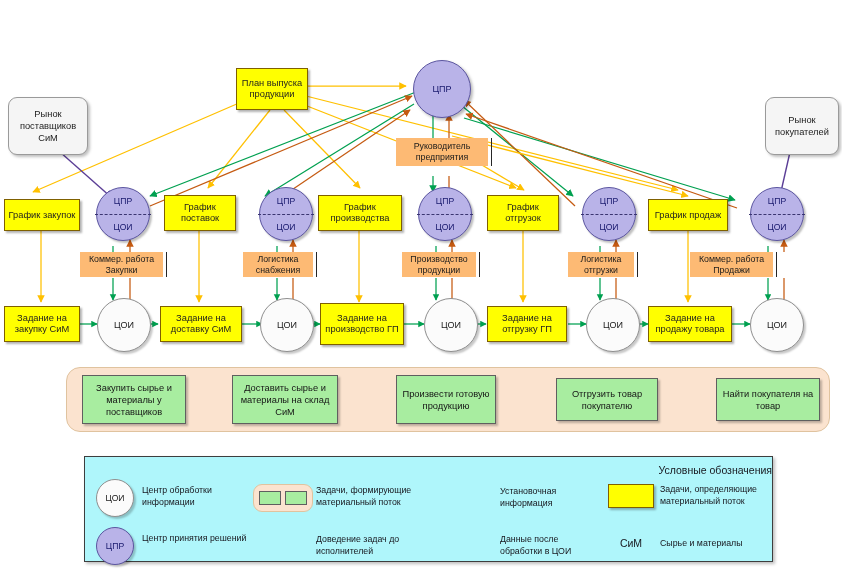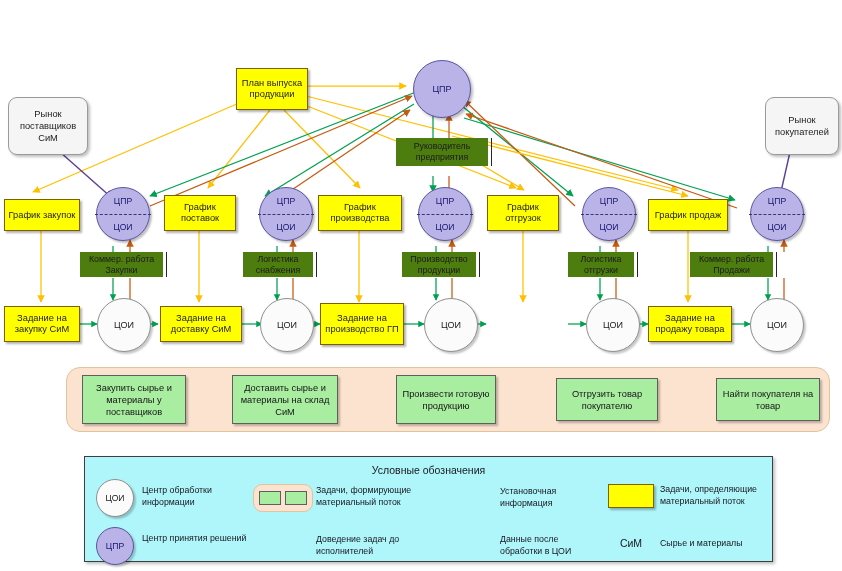--- a/index.html
+++ b/index.html
@@ -111,21 +111,21 @@
     border-radius: 9px;
     box-shadow: 2px 2px 3px rgba(0,0,0,0.25);
     display: flex; align-items: center; justify-content: center;
     text-align: center;
     font-size: 9.3px; color: #1b1b1b; line-height: 12px;
   }
 
   
   .cyanlbl {
     position: absolute;
-    background: #4d7c0f;
+    background: #fdba74;
     border: none;
     display: flex; align-items: center; justify-content: center;
     text-align: center;
     font-size: 8.8px; color: #1b1b1b; line-height: 11px;
   }
   .cyanlbl.bar::after {
     content: "";
     position: absolute;
     right: -4px; top: 0; bottom: 0;
     border-right: 1.4px solid #262626;
@@ -151,21 +151,21 @@
   
   #legend {
     position: absolute;
     background: #aff6fb;
     border: 1.2px solid #3e3e3e;
     box-shadow: 2px 2px 3px rgba(0,0,0,0.25);
   }
   #legend-title {
     position: absolute;
     left: 0; right: 0; top: 7px;
-    text-align: center;
+    text-align: right;
     font-size: 10.5px;
     color: #17171e;
   }
   .lg-text {
     position: absolute;
     text-align: left;
     font-size: 8.8px;
     color: #17171e;
     line-height: 11.5px;
   }
@@ -361,20 +361,21 @@
 
   <div class="cyanlbl bar" style="left:80px; top:252px; width:83px; height:25px;">Коммер. работа Закупки</div>
   <div class="cyanlbl bar" style="left:243px; top:252px; width:70px; height:25px;">Логистика снабжения</div>
   <div class="cyanlbl bar" style="left:402px; top:252px; width:74px; height:25px;">Производство продукции</div>
   <div class="cyanlbl bar" style="left:568px; top:252px; width:66px; height:25px;">Логистика отгрузки</div>
   <div class="cyanlbl bar" style="left:690px; top:252px; width:83px; height:25px;">Коммер. работа Продажи</div>
 
   <div class="node ybox" style="left:4px; top:306px; width:76px; height:36px;">Задание на закупку СиМ</div>
   <div class="node ybox" style="left:160px; top:306px; width:82px; height:36px;">Задание на доставку СиМ</div>
   <div class="node ybox" style="left:320px; top:303px; width:84px; height:42px;">Задание на производство ГП</div>
+  <div class="node ybox" style="left:487px; top:306px; width:80px; height:36px;">Задание на отгрузку ГП</div>
   <div class="node ybox" style="left:648px; top:306px; width:84px; height:36px;">Задание на продажу товара</div>
 
   <div class="wcircle" style="left:97px; top:298px;">ЦОИ</div>
   <div class="wcircle" style="left:260px; top:298px;">ЦОИ</div>
   <div class="wcircle" style="left:424px; top:298px;">ЦОИ</div>
   <div class="wcircle" style="left:586px; top:298px;">ЦОИ</div>
   <div class="wcircle" style="left:750px; top:298px;">ЦОИ</div>
 
   <div id="band" style="left:66px; top:367px; width:762px; height:63px;"></div>
 

